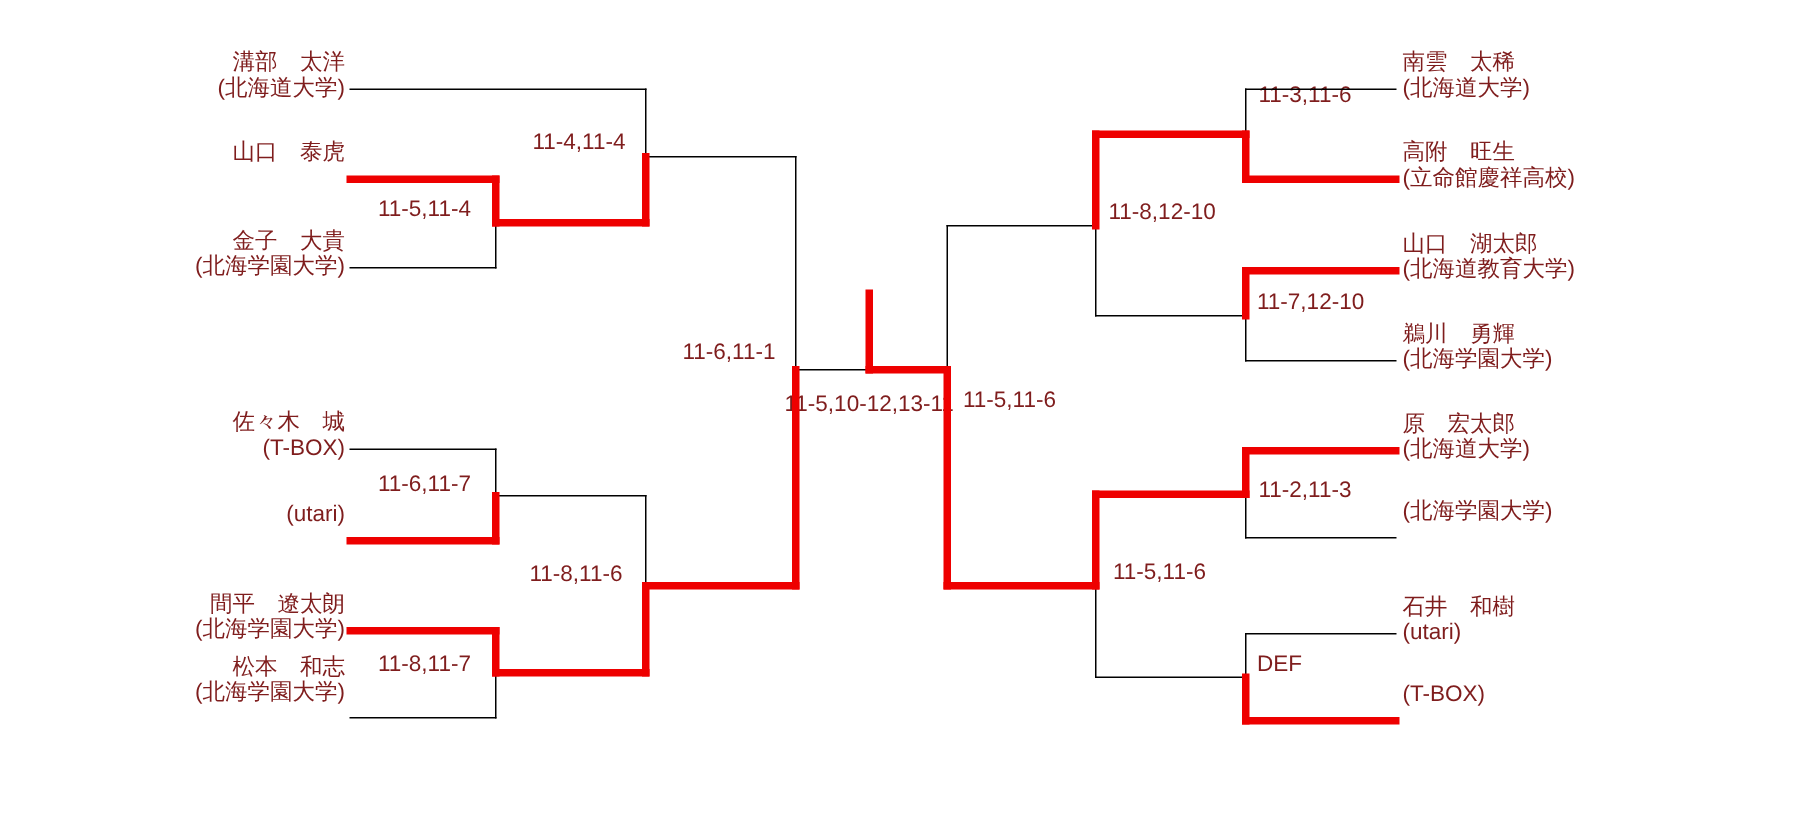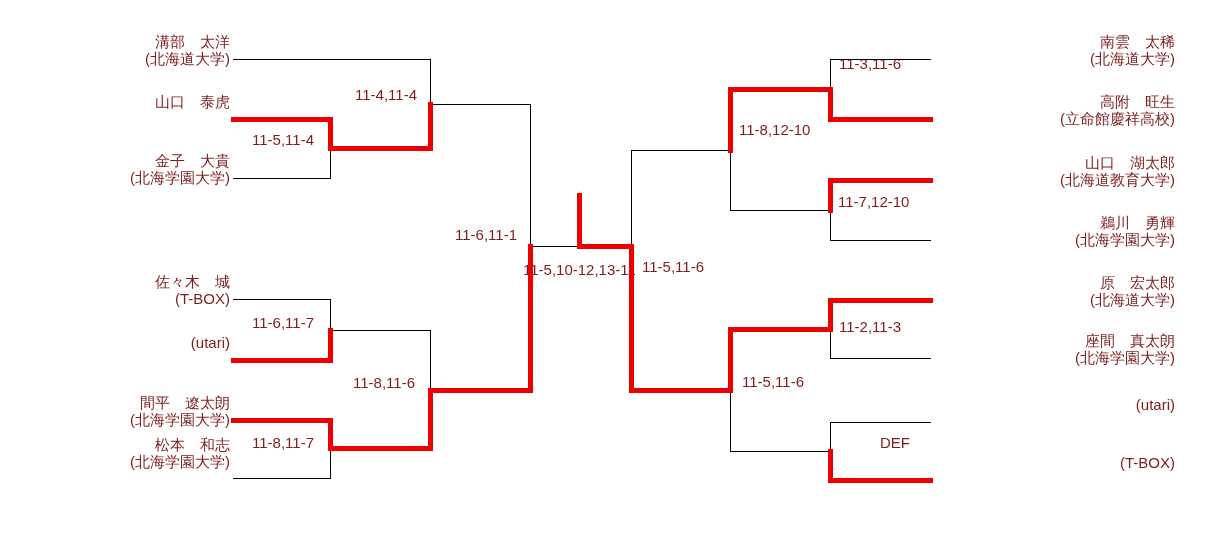--- a/index.html
+++ b/index.html
@@ -24,21 +24,21 @@
     white-space: nowrap;
   }
   .player.pleft {
     left: 18px;
     width: 212px;
     text-align: right;
   }
   .player.pright {
     left: 935px;
     width: 240px;
-    text-align: right;
+    text-align: left;
   }
   .score {
     position: absolute;
     font-size: 15px;
     line-height: 15px;
     white-space: nowrap;
   }
   .hline, .vline {
     position: absolute;
     background: #000000;
@@ -93,44 +93,44 @@
   </div>
   <div class="player pright" style="top:214px">
     <div>鵜川　勇輝</div>
     <div>(北海学園大学)</div>
   </div>
   <div class="player pright" style="top:274px">
     <div>原　宏太郎</div>
     <div>(北海道大学)</div>
   </div>
   <div class="player pright" style="top:332px">
-    <div>座間　真太朗</div>
     <div>(北海学園大学)</div>
   </div>
   <div class="player pright" style="top:396px">
+    <div>石井　和樹</div>
     <div>(utari)</div>
   </div>
   <div class="player pright" style="top:454px">
     <div>(T-BOX)</div>
   </div>
 
   <div class="score" style="left:252px;top:132px">11-5,11-4</div>
   <div class="score" style="left:355px;top:87px">11-4,11-4</div>
   <div class="score" style="left:252px;top:315px">11-6,11-7</div>
   <div class="score" style="left:252px;top:435px">11-8,11-7</div>
   <div class="score" style="left:353px;top:375px">11-8,11-6</div>
   <div class="score" style="left:455px;top:227px">11-6,11-1</div>
   <div class="score" style="left:523px;top:262px">11-5,10-12,13-11</div>
   <div class="score" style="left:642px;top:259px">11-5,11-6</div>
   <div class="score" style="left:839px;top:56px">11-3,11-6</div>
-  <div class="score" style="left:739px;top:122px">11-8,12-10</div>
+  <div class="score" style="left:739px;top:134px">11-8,12-10</div>
   <div class="score" style="left:838px;top:194px">11-7,12-10</div>
   <div class="score" style="left:839px;top:319px">11-2,11-3</div>
   <div class="score" style="left:742px;top:374px">11-5,11-6</div>
-  <div class="score" style="left:880px;top:435px">DEF</div>
+  <div class="score" style="left:838px;top:435px">DEF</div>
 
 <div class="hline" style="left: 233px; top: 59px; width: 198px; height: 1px; background: rgb(0, 0, 0);"></div>
     <div class="hline" style="left: 233px; top: 178px; width: 98px; height: 1px; background: rgb(0, 0, 0);"></div>
     <div class="hline" style="left: 430px; top: 104px; width: 101px; height: 1px; background: rgb(0, 0, 0);"></div>
     <div class="hline" style="left: 233px; top: 299px; width: 98px; height: 1px; background: rgb(0, 0, 0);"></div>
     <div class="hline" style="left: 330px; top: 330px; width: 101px; height: 1px; background: rgb(0, 0, 0);"></div>
     <div class="hline" style="left: 233px; top: 478px; width: 98px; height: 1px; background: rgb(0, 0, 0);"></div>
     <div class="hline" style="left: 530px; top: 246px; width: 50px; height: 1px; background: rgb(0, 0, 0);"></div>
     <div class="hline" style="left: 830px; top: 59px; width: 101px; height: 1px; background: rgb(0, 0, 0);"></div>
     <div class="hline" style="left: 631px; top: 150px; width: 100px; height: 1px; background: rgb(0, 0, 0);"></div>

